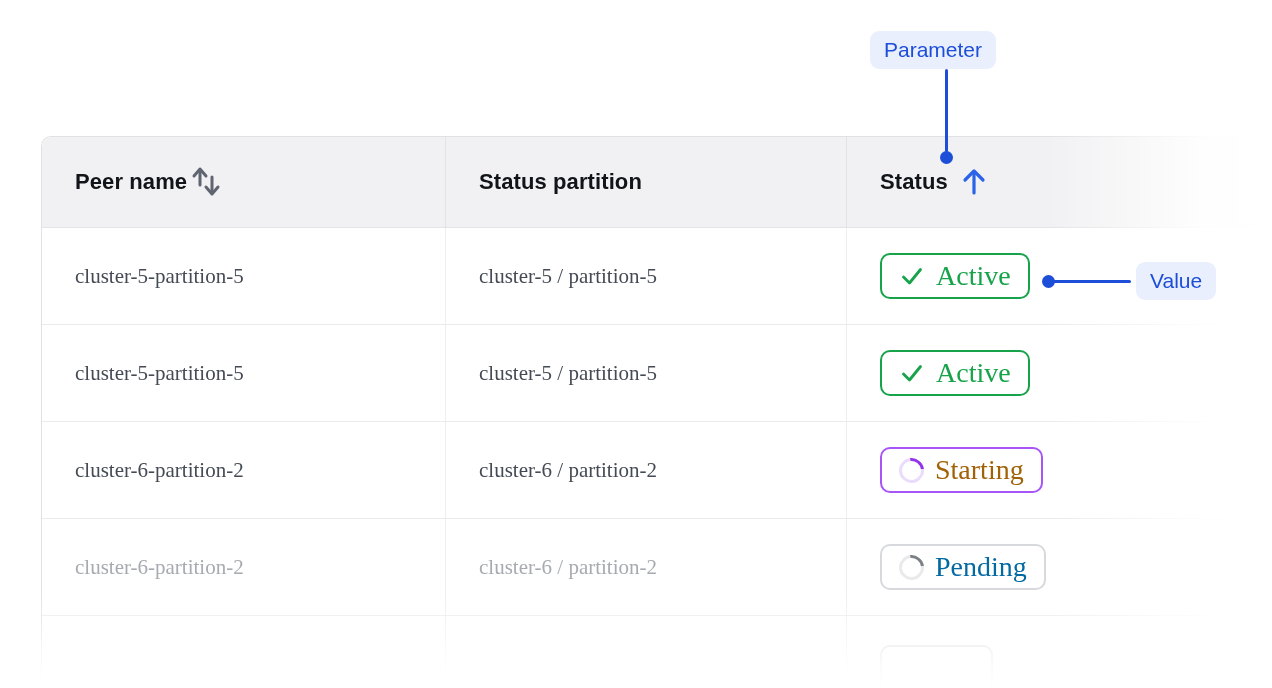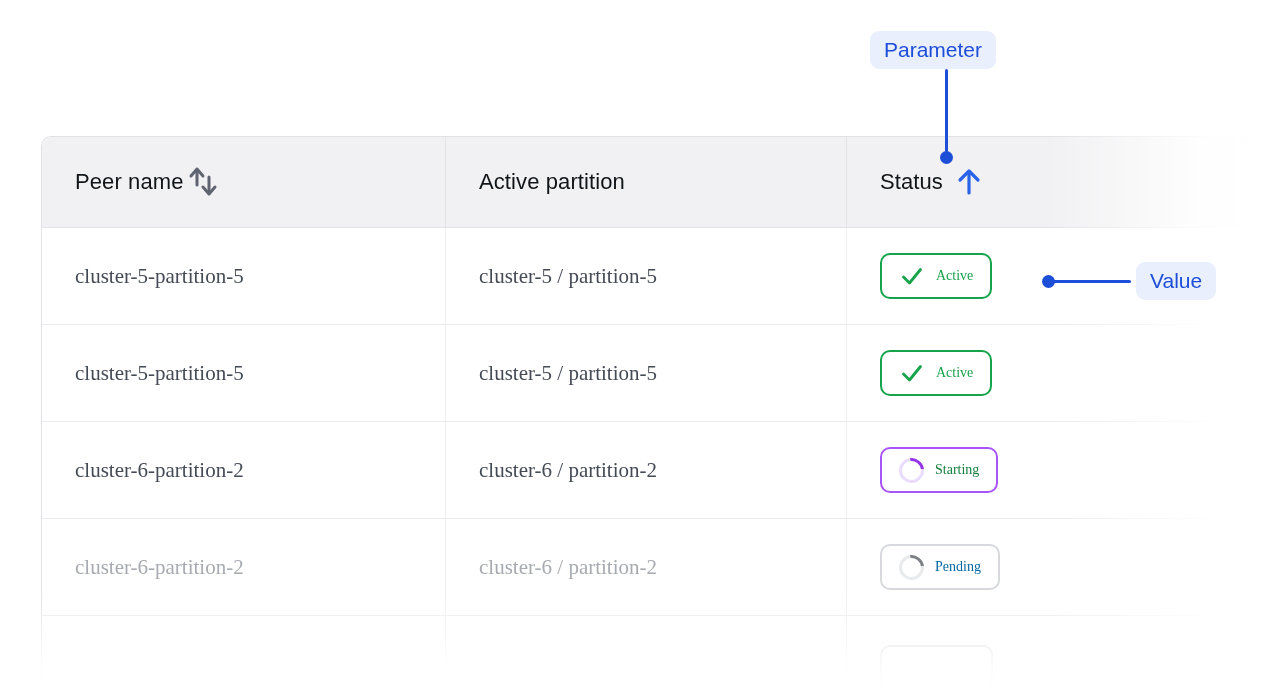--- a/index.html
+++ b/index.html
@@ -13,43 +13,43 @@
     position:absolute;left:41px;top:136px;width:1231px;
     border:1px solid #dfe1e4;border-right:none;border-bottom:none;
     border-radius:10px 10px 0 0;box-sizing:border-box;background:#fff;
   }
   .header-row{
     display:flex;height:90px;align-items:stretch;background:#f1f1f3;
     border-bottom:1px solid #e3e4e7;border-radius:10px 10px 0 0;
   }
   .th{
     display:flex;align-items:center;gap:4px;padding-left:33px;box-sizing:border-box;
-    font-size:22px;font-weight:400;color:#111418;letter-spacing:.1px;
+    font-size:22px;font-weight:700;color:#111418;letter-spacing:.1px;
   }
   .row{display:flex;height:96px;border-bottom:1px solid #eaebed;background:#fff;}
   .row.last{border-bottom:none;height:77px;overflow:hidden;}
   .cell{
     display:flex;align-items:center;padding-left:33px;box-sizing:border-box;
     font-size:21px;color:#454b55;font-family:Liberation Serif, serif;
   }
   .col1{width:404px;}
   .col2{width:401px;}
   .col3{flex:1;}
   .th.col1,.th.col2{border-right:1px solid #e2e3e7;}
   .cell.col1,.cell.col2{border-right:1px solid #edeef1;}
   .row.faded .cell{color:#a7aab0;}
 
   
   .badge{
     display:inline-flex;align-items:center;gap:11px;height:46px;padding:0 17px;
     border:2px solid;border-radius:10px;box-sizing:border-box;
-    font-size:14px;font-weight:500;background:#fff;
+    font-size:28px;font-weight:500;background:#fff;
   }
   .badge.active{color:#16a34a;border-color:#16a34a;}
-  .badge.starting{color:#15803d;border-color:#a855f7;}
+  .badge.starting{color:#a16207;border-color:#a855f7;}
   .badge.pending{color:#0369a1;border-color:#d7d9dc;}
   .badge.ghost{border-color:#dbdcdf;width:113px;align-self:flex-start;margin-top:29px;}
   .spinner{
     width:25px;height:25px;border-radius:50%;box-sizing:border-box;border:3.5px solid;
   }
   .starting .spinner{border-color:#eadcfc;border-top-color:#9333ea;transform:rotate(38deg);}
   .pending  .spinner{border-color:#e9eaec;border-top-color:#7d8087;transform:rotate(38deg);}
 
   
   .fade-right{
@@ -92,21 +92,21 @@
             <g stroke="#5f6470" stroke-width="3" fill="none" stroke-linecap="round" stroke-linejoin="round">
               <path d="M9 21 V6"></path>
                 <path d="M3 12 L9 5 L15 12"></path>
               <path d="M21 13 V29"></path>
                 <path d="M15 23 L21 30 L27 23"></path>
             </g>
           </svg>
         </span>
       </div>
       <div class="th col2">
-        <span>Active partition</span>
+        <span>Status partition</span>
       </div>
       <div class="th col3">
         <span>Status</span>
         <span class="sort-icon" style="margin-left:8px;">
           <svg width="28" height="30" viewBox="0 0 28 30">
             <g stroke="#2b63e8" stroke-width="3.2" fill="none" stroke-linecap="round" stroke-linejoin="round">
               <path d="M14 26 V5"></path>
                 <path d="M5 13 L14 4 L23 13"></path>
             </g>
           </svg>

